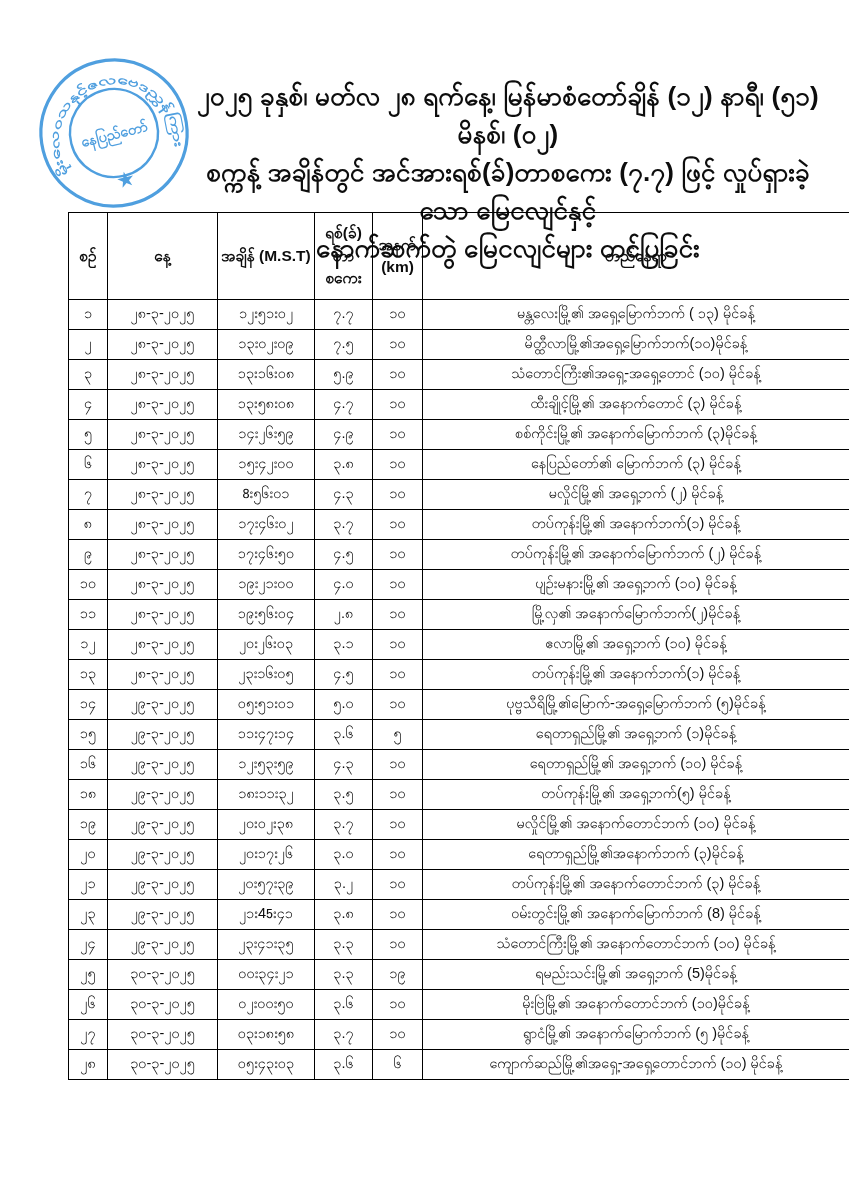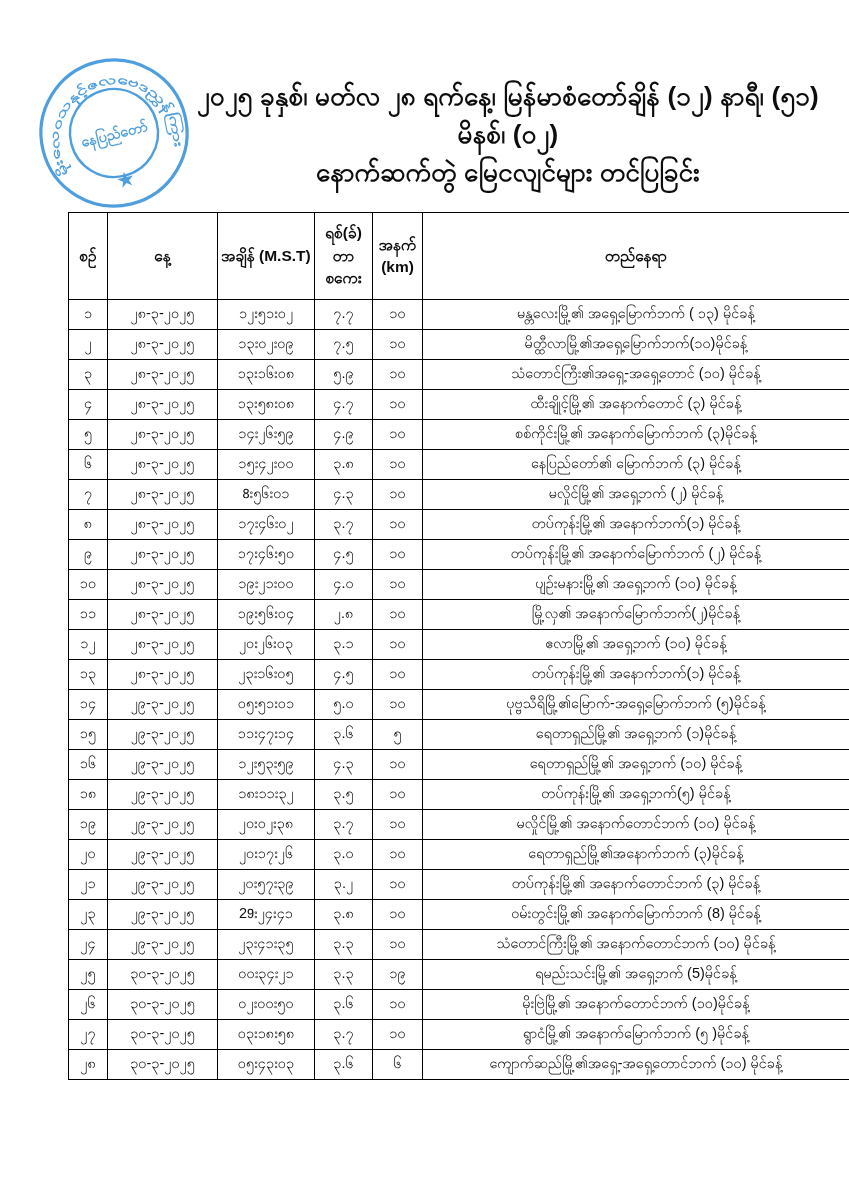--- a/index.html
+++ b/index.html
@@ -56,20 +56,21 @@
       <text font-size="12.5" fill="#4f9fdf" font-weight="bold">
         <textPath href="#ringPath" startOffset="0" textLength="290" lengthAdjust="spacingAndGlyphs">မိုးလေဝသနှင့်ဇလဗေဒညွှန်ကြားမှုဦးစီးဌာန</textPath>
       </text>
       <text x="80" y="91" font-size="14.5" fill="#4f9fdf" font-weight="bold" text-anchor="middle">နေပြည်တော်</text>
       <text x="80" y="140" font-size="21" fill="#4f9fdf" text-anchor="middle">★</text>
     </svg>
   </div>
 
   <div class="title">
     <div>၂၀၂၅ ခုနှစ်၊ မတ်လ ၂၈ ရက်နေ့၊ မြန်မာစံတော်ချိန် (၁၂) နာရီ၊ (၅၁) မိနစ်၊ (၀၂)</div>
+    <div>စက္ကန့် အချိန်တွင် အင်အားရစ်(ခ်)တာစကေး (၇.၇) ဖြင့် လှုပ်ရှားခဲ့သော မြေငလျင်နှင့်</div>
     <div>နောက်ဆက်တွဲ မြေငလျင်များ တင်ပြခြင်း</div>
   </div>
 
   <div class="table-wrap">
     <table class="quake">
       <colgroup>
         <col style="width:39px">
           <col style="width:110px">
           <col style="width:97px">
         <col style="width:58px">
@@ -250,21 +251,21 @@
             <td class="c0">၂၁</td>
             <td class="c1">၂၉-၃-၂၀၂၅</td>
             <td class="c2">၂၀း၅၇း၃၉</td>
             <td class="c3">၃.၂</td>
             <td class="c4">၁၀</td>
             <td class="c5">တပ်ကုန်းမြို့၏ အနောက်တောင်ဘက် (၃) မိုင်ခန့်</td>
           </tr>
           <tr>
             <td class="c0">၂၃</td>
             <td class="c1">၂၉-၃-၂၀၂၅</td>
-            <td class="c2">29း၂၄း၄၁</td>
+            <td class="c2">၂၁း45း၄၁</td>
             <td class="c3">၃.၈</td>
             <td class="c4">၁၀</td>
             <td class="c5">ဝမ်းတွင်းမြို့၏ အနောက်မြောက်ဘက် (8) မိုင်ခန့်</td>
           </tr>
           <tr>
             <td class="c0">၂၄</td>
             <td class="c1">၂၉-၃-၂၀၂၅</td>
             <td class="c2">၂၃း၄၁း၃၅</td>
             <td class="c3">၃.၃</td>
             <td class="c4">၁၀</td>

